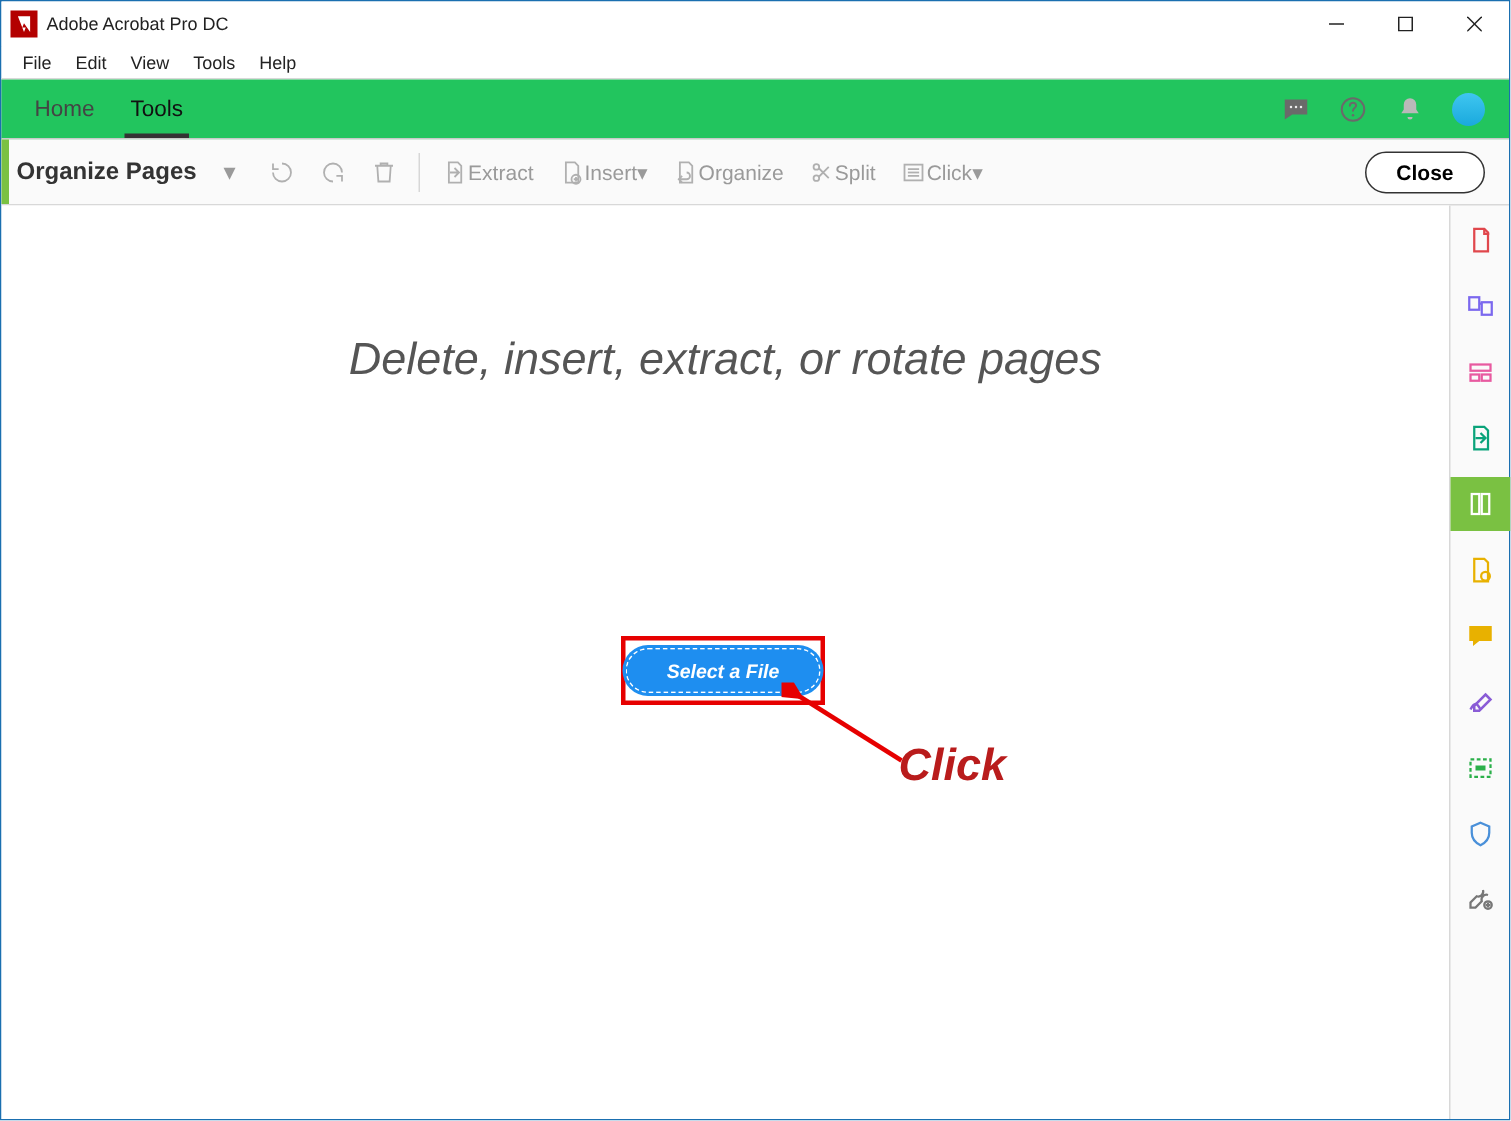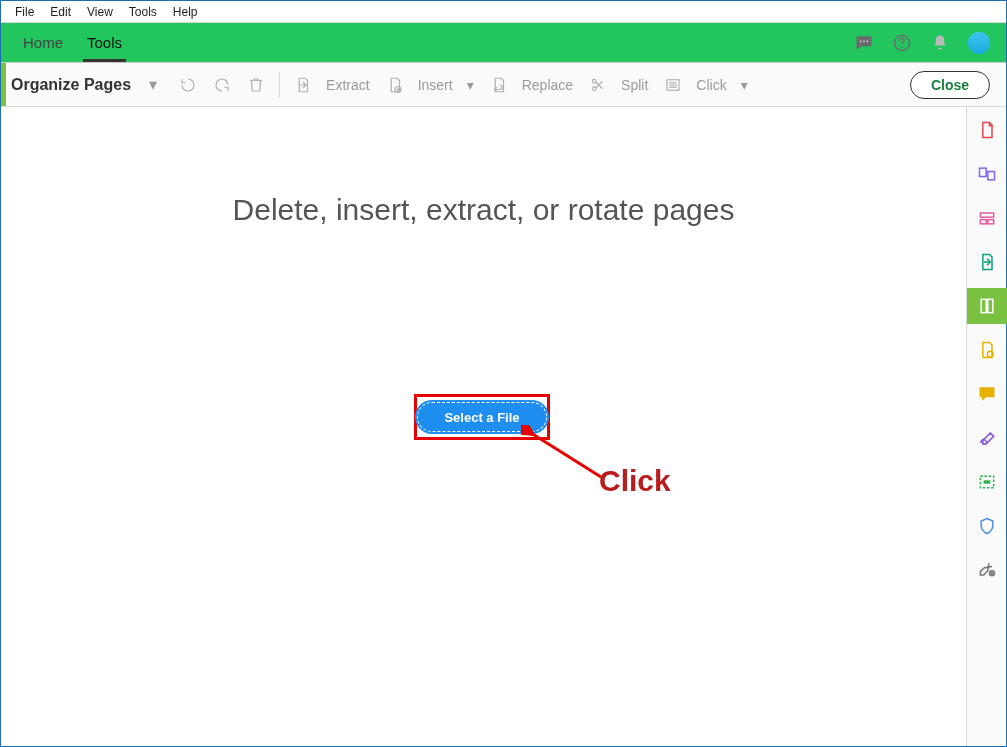--- a/index.html
+++ b/index.html
@@ -21,42 +21,69 @@
   .navbar .nav-item.active::after { content: ""; position: absolute; left: 8px; right: 8px; bottom: 0; height: 3px; background: #333; }
   .navbar .spacer { flex: 1; }
   .nav-icons { display: flex; align-items: center; gap: 18px; padding-right: 6px; }
   .nav-icons .nicon { width: 20px; height: 20px; display: flex; align-items: center; justify-content: center; color: #6a6a6a; }
   .nav-icons .avatar { width: 22px; height: 22px; border-radius: 50%; background: linear-gradient(#3fc6f0,#1aa9dd); }
   .toolbar { height: 44px; background: #fafafa; border-bottom: 1px solid #d8d8d8; display: flex; align-items: center; position: relative; }
   .toolbar .accent { position: absolute; left: 0; top: 0; bottom: 0; width: 5px; background: #7ac142; }
   .toolbar .t-title { font-size: 16px; font-weight: 600; color: #333; margin: 0 18px 0 10px; }
   .page-range { width: 140px; font-size: 13px; color: #9a9a9a; padding: 4px 0; border: none; border-bottom: 1px solid #bdbdbd; background: transparent; outline: none; margin-right: 6px; }
   .pr-caret { color: #9a9a9a; margin-right: 14px; }
-  .tbtn { display: flex; align-items: center; gap: 14px; padding: 0 8px; color: #9a9a9a; font-size: 14px; }
+  .tbtn { display: flex; align-items: center; gap: 0; padding: 0 8px; color: #9a9a9a; font-size: 14px; }
   .tbtn svg { width: 18px; height: 18px; stroke: #b0b0b0; fill: none; }
   .tsep { width: 1px; height: 26px; background: #d7d7d7; margin: 0 6px; }
   .toolbar .spacer { flex: 1; }
-  .close-btn { border: 1.5px solid #333; border-radius: 18px; padding: 5px 20px; font-size: 14px; font-weight: 600; color: #15803d; background: #fff; margin-right: 16px; }
+  .close-btn { border: 1.5px solid #333; border-radius: 18px; padding: 5px 20px; font-size: 14px; font-weight: 600; color: #000000; background: #fff; margin-right: 16px; }
   .content-row { flex: 1; display: flex; min-height: 0; }
-  .main-area { flex: 1; position: relative; background: #fff; }
+  .main-area { flex: 1; position: relative; background: #fff; font-style: italic; }
   .headline { position: absolute; left: 0; right: 0; top: 86px; text-align: center; font-size: 30px; color: #555; font-weight: 400; }
   .select-wrap { position: absolute; left: 413px; top: 287px; width: 136px; height: 46px; border: 3px solid #e60000; display: flex; align-items: center; justify-content: center; }
   .select-btn { width: 136px; height: 30px; border-radius: 16px; background: #1e8ef0; border: 1px dashed #fff; color: #fff; font-size: 13px; font-weight: 600; display: flex; align-items: center; justify-content: center; box-shadow: 0 0 0 2px #1e8ef0; }
   .annot-arrow { position: absolute; left: 520px; top: 318px; pointer-events: none; }
   .annot-text { position: absolute; left: 598px; top: 357px; color: #b91c1c; font-size: 30px; font-weight: 700; }
   .right-rail { width: 40px; border-left: 1px solid #d8d8d8; background: #fafafa; display: flex; flex-direction: column; align-items: center; padding-top: 12px; gap: 22px; }
   .rail-icon { width: 22px; height: 22px; display: flex; align-items: center; justify-content: center; }
   .rail-active { width: 40px; height: 36px; background: #7ac142; display: flex; align-items: center; justify-content: center; margin: -7px 0; }
   .rail-active svg { stroke: #fff; }
 </style>
 </head>
 <body>
 
 <div class="window">
 
+  <div class="titlebar">
+    <div class="app-icon">
+      <svg viewBox="0 0 24 24">
+          <path d="M5 3 L12 21 L14 16 L10 16 L12 11 L19 21 L19 3 Z" fill="#fff"></path>
+        </svg>
+    </div>
+    <div class="title">Adobe Acrobat Pro DC</div>
+    <div class="spacer"></div>
+    <div class="win-btns">
+      <div class="win-btn">
+          <svg viewBox="0 0 10 10">
+            <line x1="0" y1="5" x2="10" y2="5"></line>
+          </svg>
+        </div>
+      <div class="win-btn">
+          <svg viewBox="0 0 10 10">
+            <rect x="0.5" y="0.5" width="9" height="9"></rect>
+          </svg>
+        </div>
+      <div class="win-btn">
+          <svg viewBox="0 0 10 10">
+            <line x1="0" y1="0" x2="10" y2="10"></line>
+            <line x1="10" y1="0" x2="0" y2="10"></line>
+          </svg>
+        </div>
+    </div>
+  </div>
 
   <div class="menubar">
     <div class="menu-item">File</div>
     <div class="menu-item">Edit</div>
     <div class="menu-item">View</div>
     <div class="menu-item">Tools</div>
     <div class="menu-item">Help</div>
   </div>
 
   <div class="navbar">
@@ -126,21 +153,21 @@
           <path d="M16 16v4M14 18h4" stroke-width="1.6"></path>
         </svg>
       <span>Insert</span>
       <span>▾</span>
     </div>
     <div class="tbtn">
       <svg viewBox="0 0 24 24">
           <path d="M7 3h8l3 3v15H7z" stroke-width="1.6"></path>
           <path d="M9 15l-3 3 3 3M6 18h7a3 3 0 000-6" stroke-width="1.6"></path>
         </svg>
-      <span>Replace</span>
+      <span>Organize</span>
     </div>
     <div class="tbtn">
       <svg viewBox="0 0 24 24">
           <circle cx="7" cy="7" r="2.5" stroke-width="1.6"></circle>
           <circle cx="7" cy="17" r="2.5" stroke-width="1.6"></circle>
           <path d="M9 8l9 9M9 16l9-9" stroke-width="1.6"></path>
         </svg>
       <span>Split</span>
     </div>
     <div class="tbtn">

